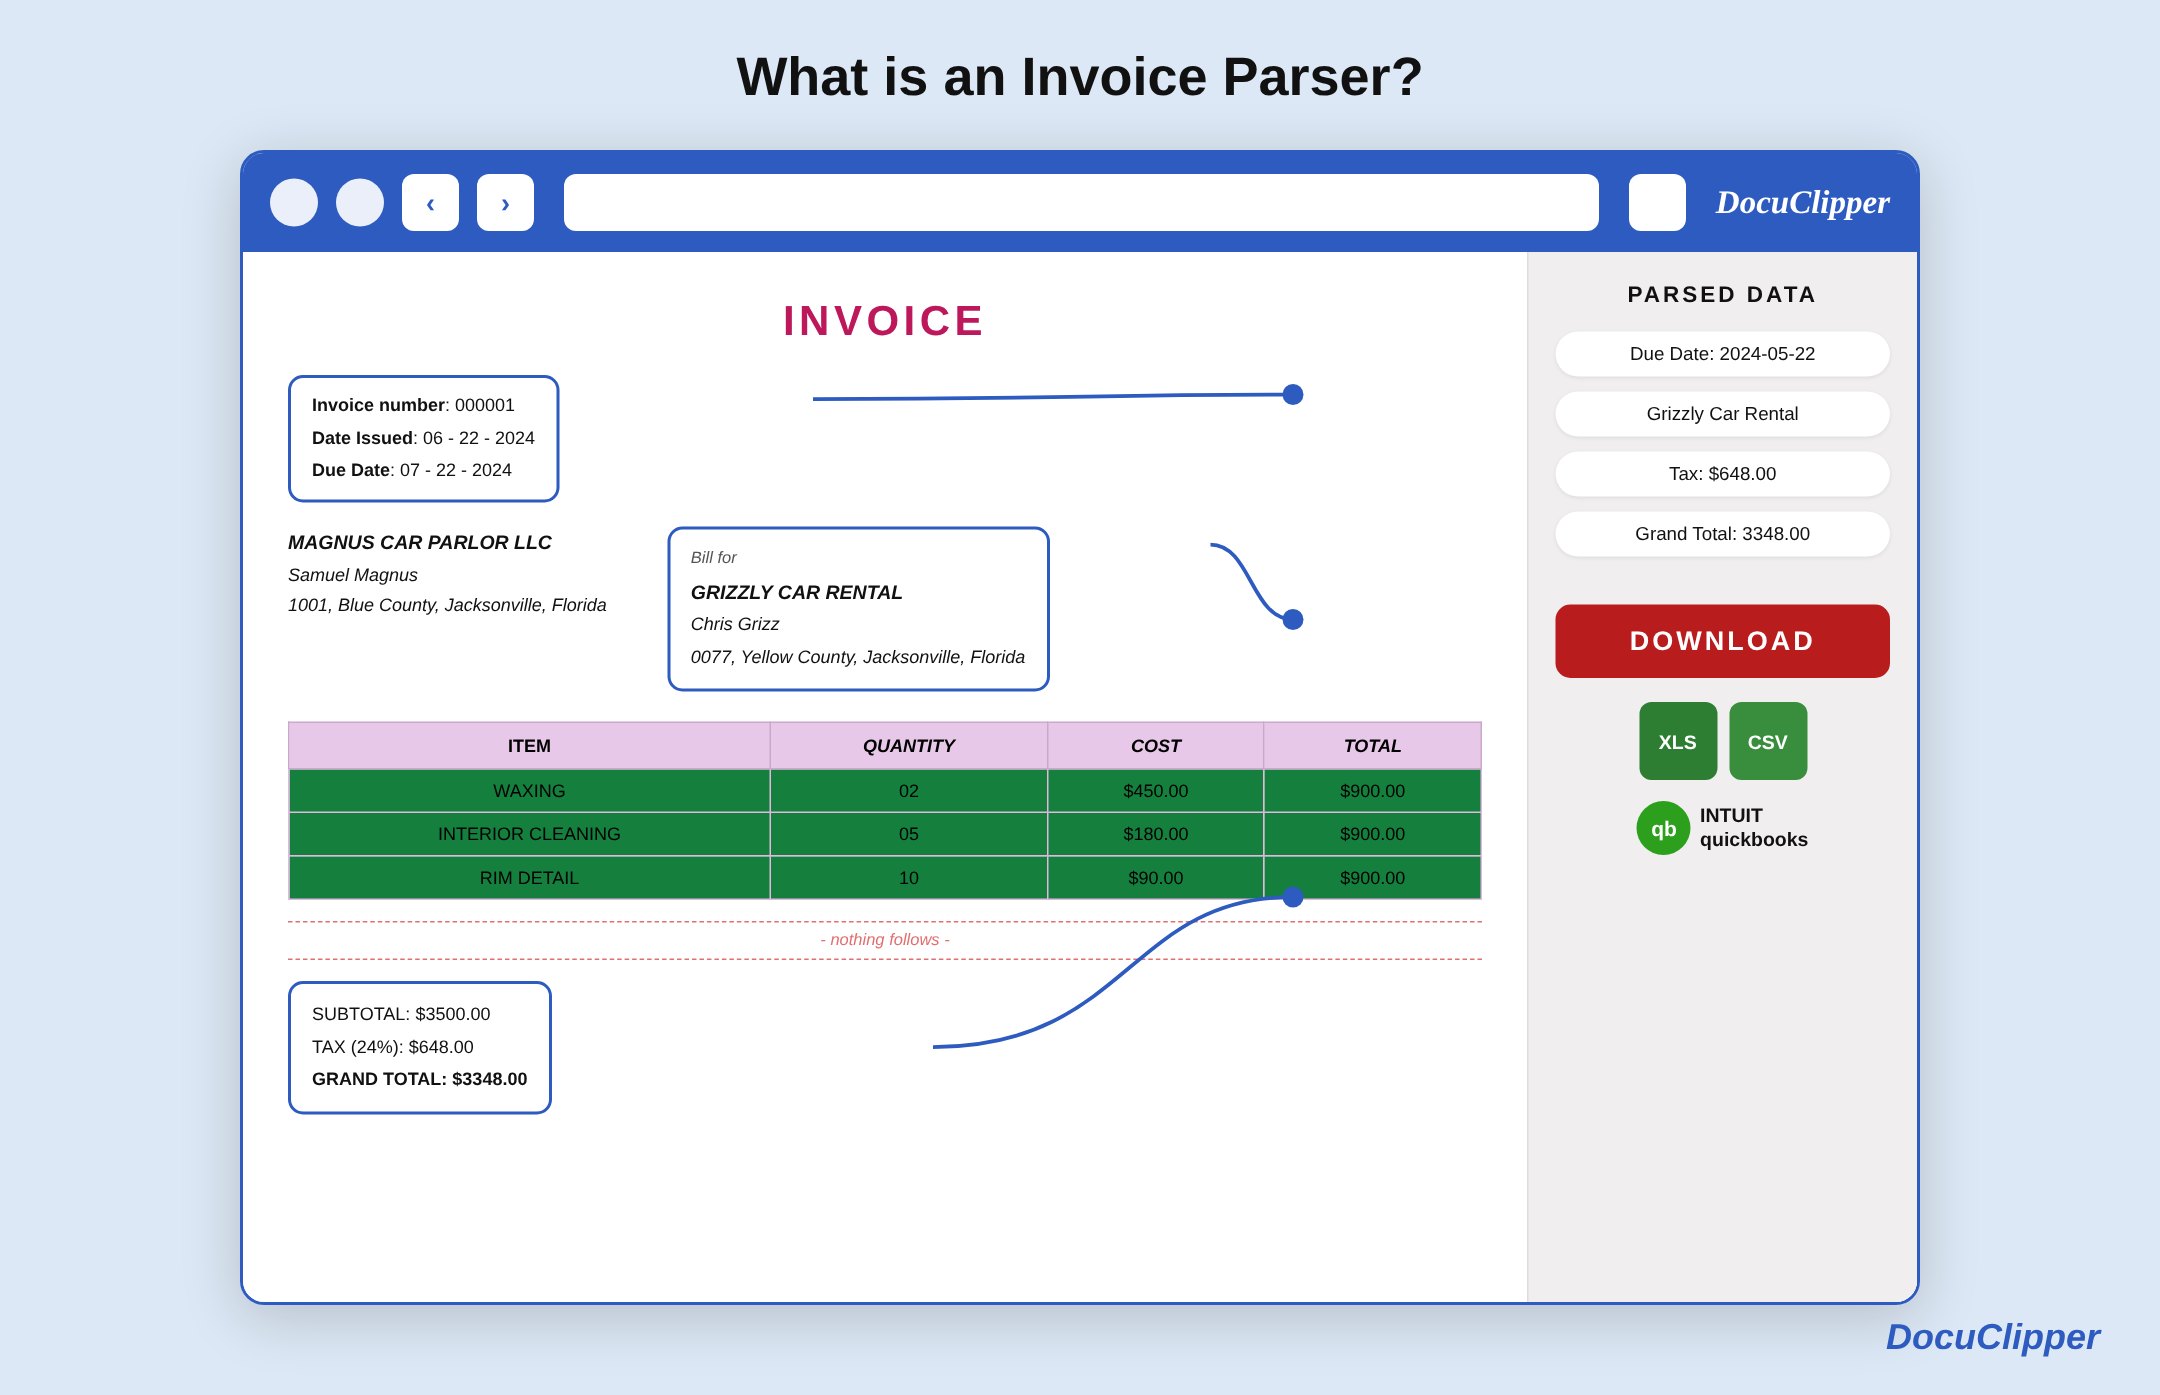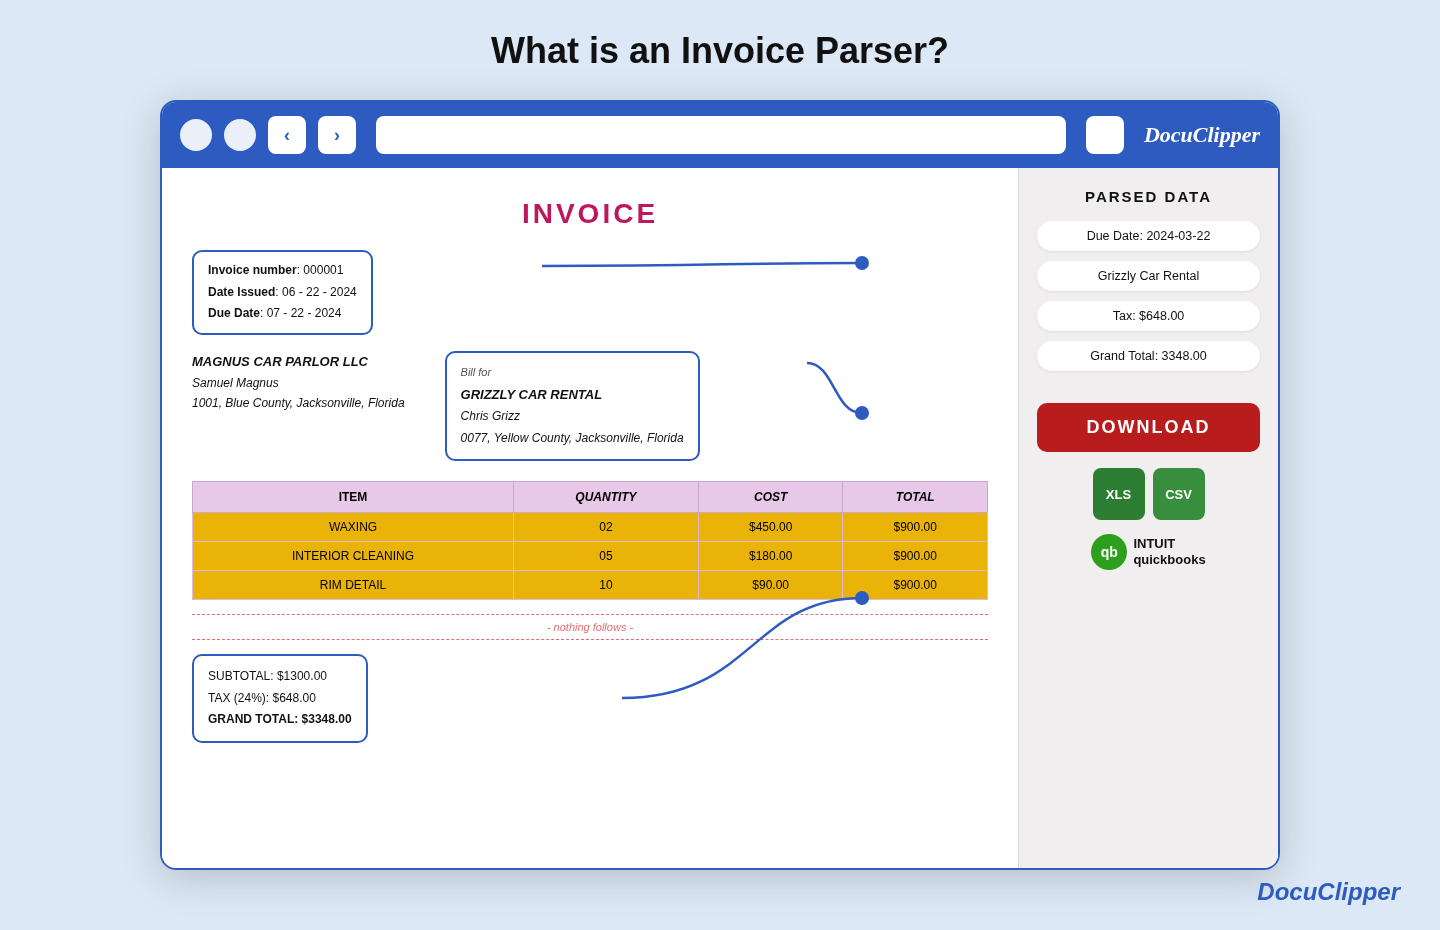--- a/index.html
+++ b/index.html
@@ -161,21 +161,21 @@
     .invoice-table thead th {
       padding: 8px 10px;
       font-weight: 700;
       text-transform: uppercase;
       font-style: italic;
       border: 1px solid #cba8cb;
       text-align: center;
     }
     .invoice-table thead th:first-child { font-style: normal; font-weight: 800; }
     .invoice-table tbody tr {
-      background: #eab308;
+      background: #15803d;
     }
     .invoice-table tbody td {
       padding: 7px 10px;
       border: 1px solid #e0b8e0;
       text-align: center;
     }
 
     .nothing-follows {
       text-align: center;
       font-size: 11px;
@@ -386,21 +386,21 @@
             </tr>
           </tbody>
       </table>
 
       <div class="nothing-follows">- nothing follows -</div>
 
       
       <div class="totals-box">
         <div>
           <span>SUBTOTAL:</span>
-          <span>$1300.00</span>
+          <span>$3500.00</span>
         </div>
         <div>
           <span>TAX (24%):</span>
           <span>$648.00</span>
         </div>
         <div class="grand">
           <span>GRAND TOTAL:</span>
           <span>$3348.00</span>
         </div>
       </div>
@@ -412,21 +412,21 @@
           <path d="M 645 195 C 672 195, 672 245, 700 245" stroke="#2d5bbf" stroke-width="2.5" fill="none"></path>
           <circle cx="700" cy="245" r="7" fill="#2d5bbf"></circle>
           <path d="M 460 530 C 590 530, 590 430, 700 430" stroke="#2d5bbf" stroke-width="2.5" fill="none"></path>
           <circle cx="700" cy="430" r="7" fill="#2d5bbf"></circle>
         </svg>
     </div>
 
     <div class="parsed-panel">
       <div class="parsed-title">PARSED DATA</div>
 
-      <div class="parsed-pill">Due Date: 2024-03-22</div>
+      <div class="parsed-pill">Due Date: 2024-05-22</div>
       <div class="parsed-pill">Grizzly Car Rental</div>
       <div class="parsed-pill">Tax: $648.00</div>
       <div class="parsed-pill">Grand Total: 3348.00</div>
 
       <button class="download-btn">DOWNLOAD</button>
 
       <div class="format-icons">
         <div class="format-badge xls-badge">XLS</div>
         <div class="format-badge csv-badge">CSV</div>
       </div>

